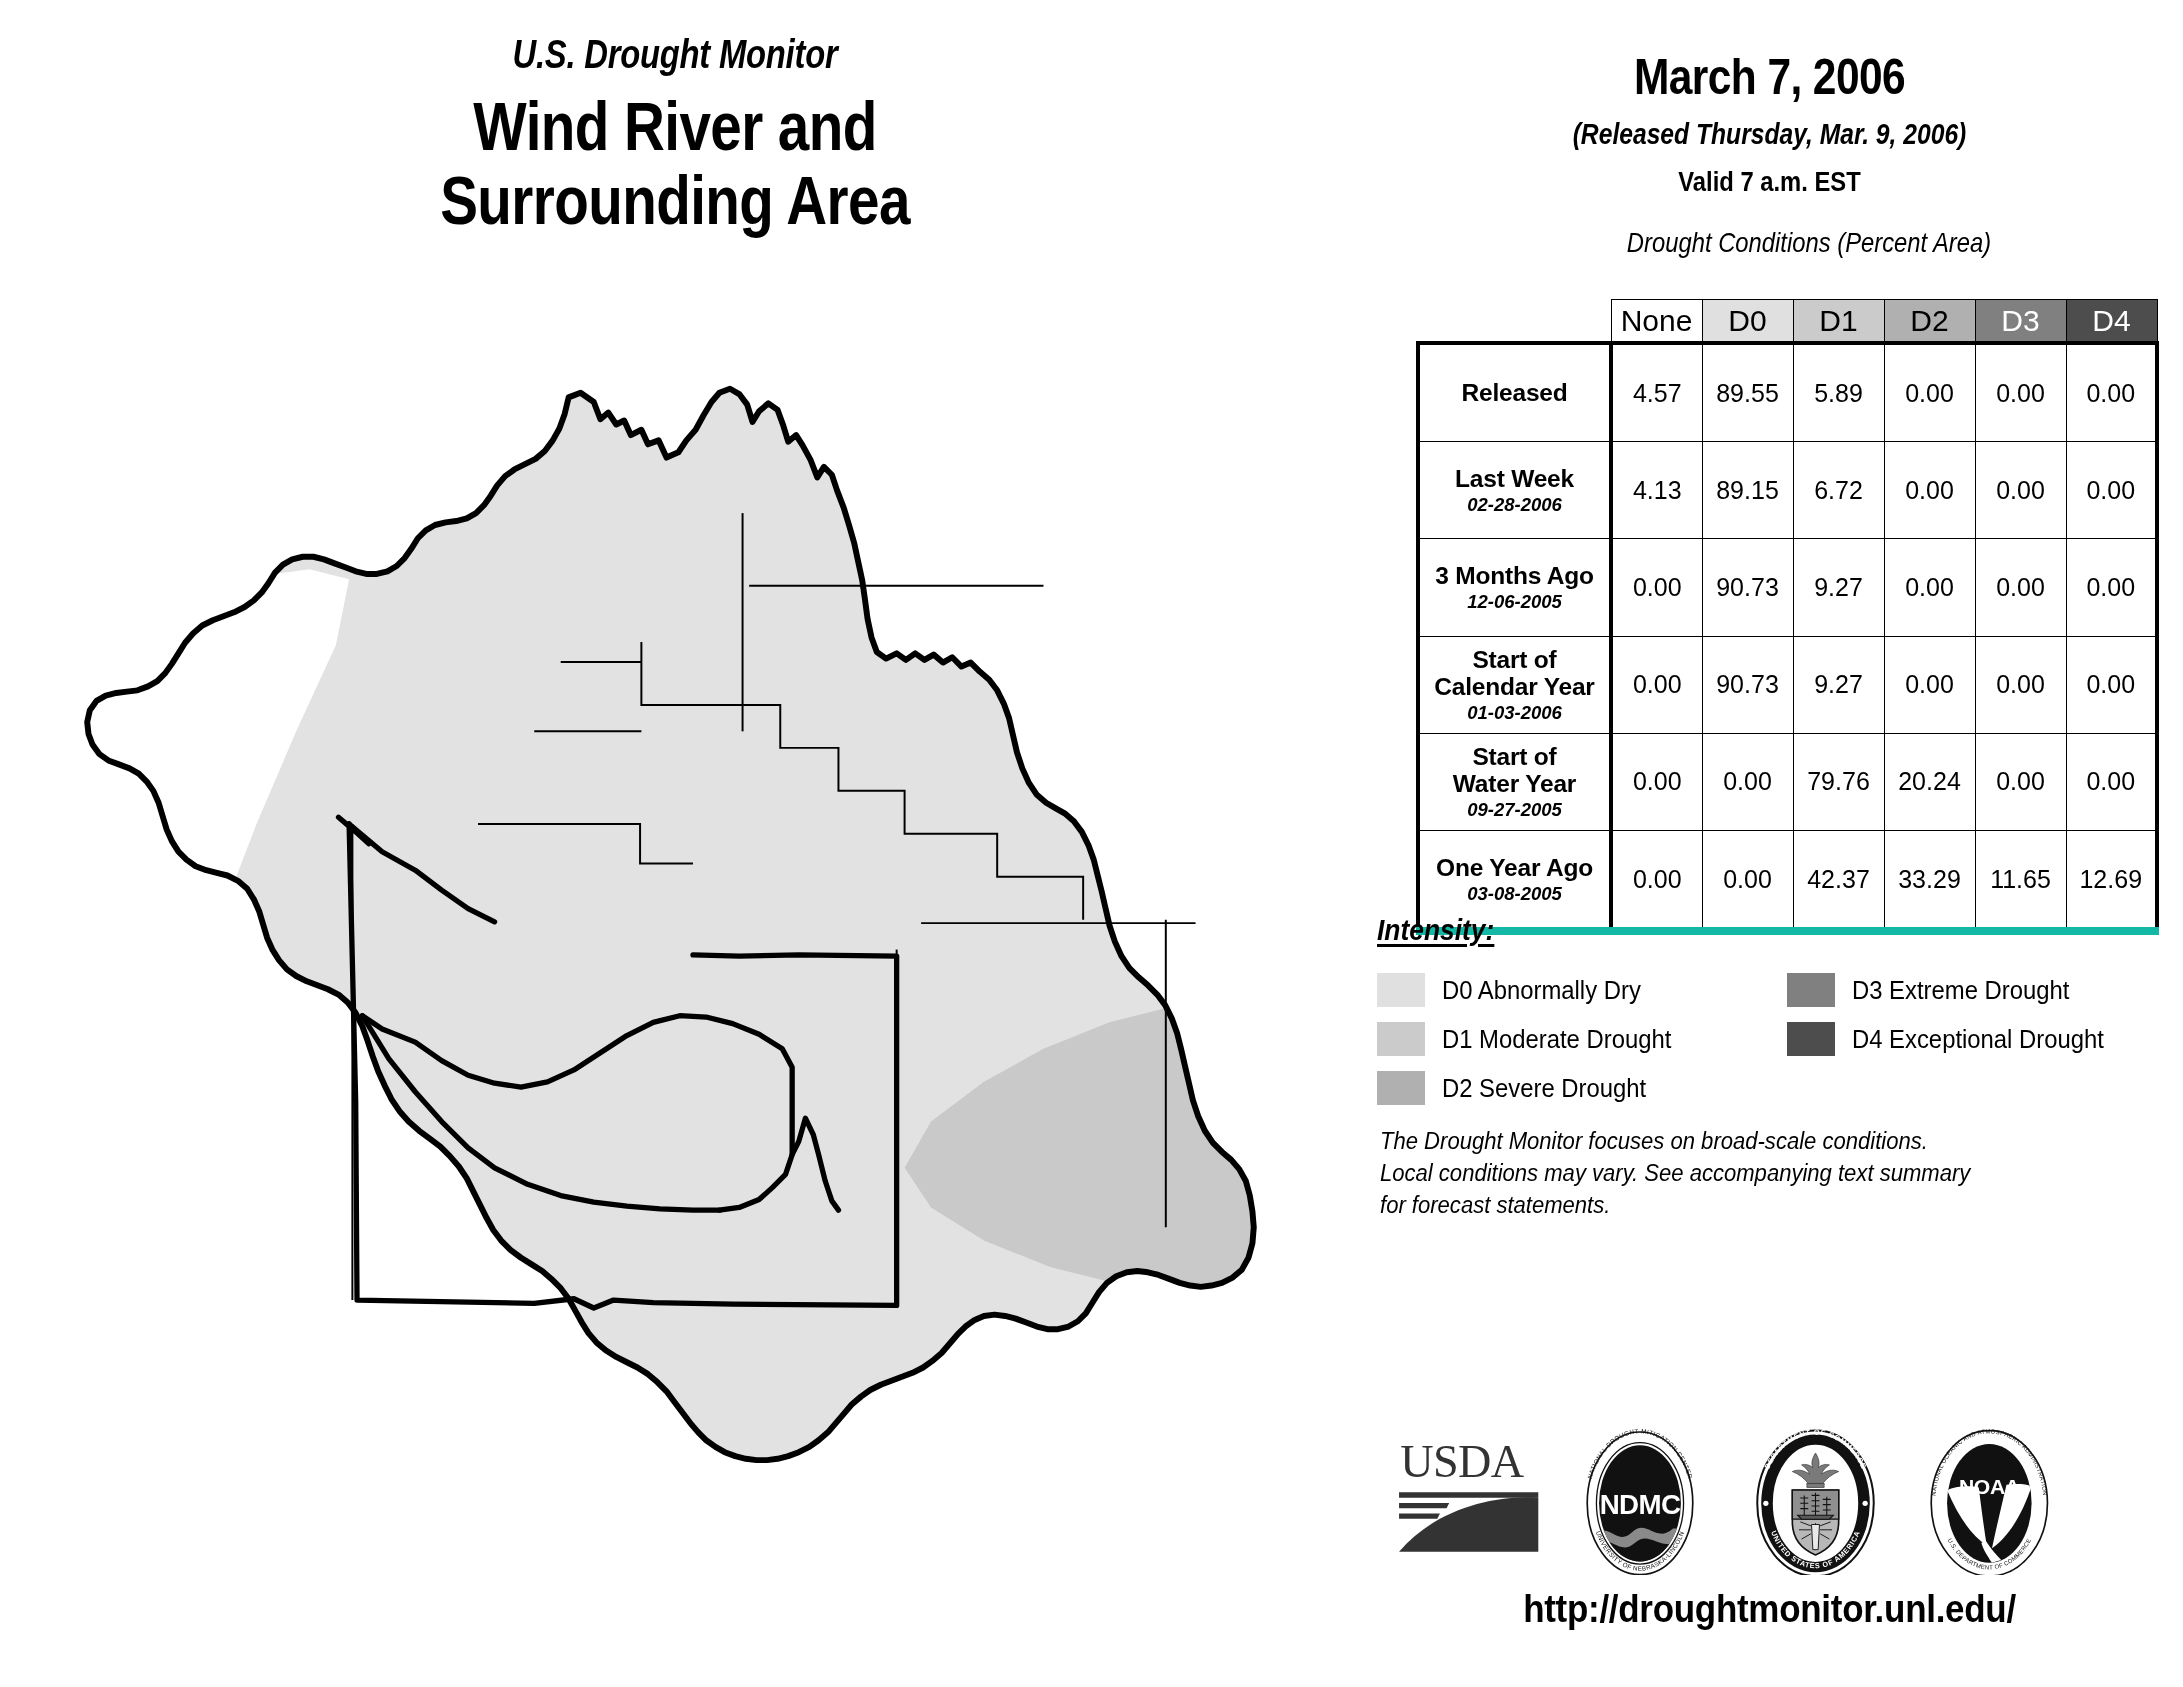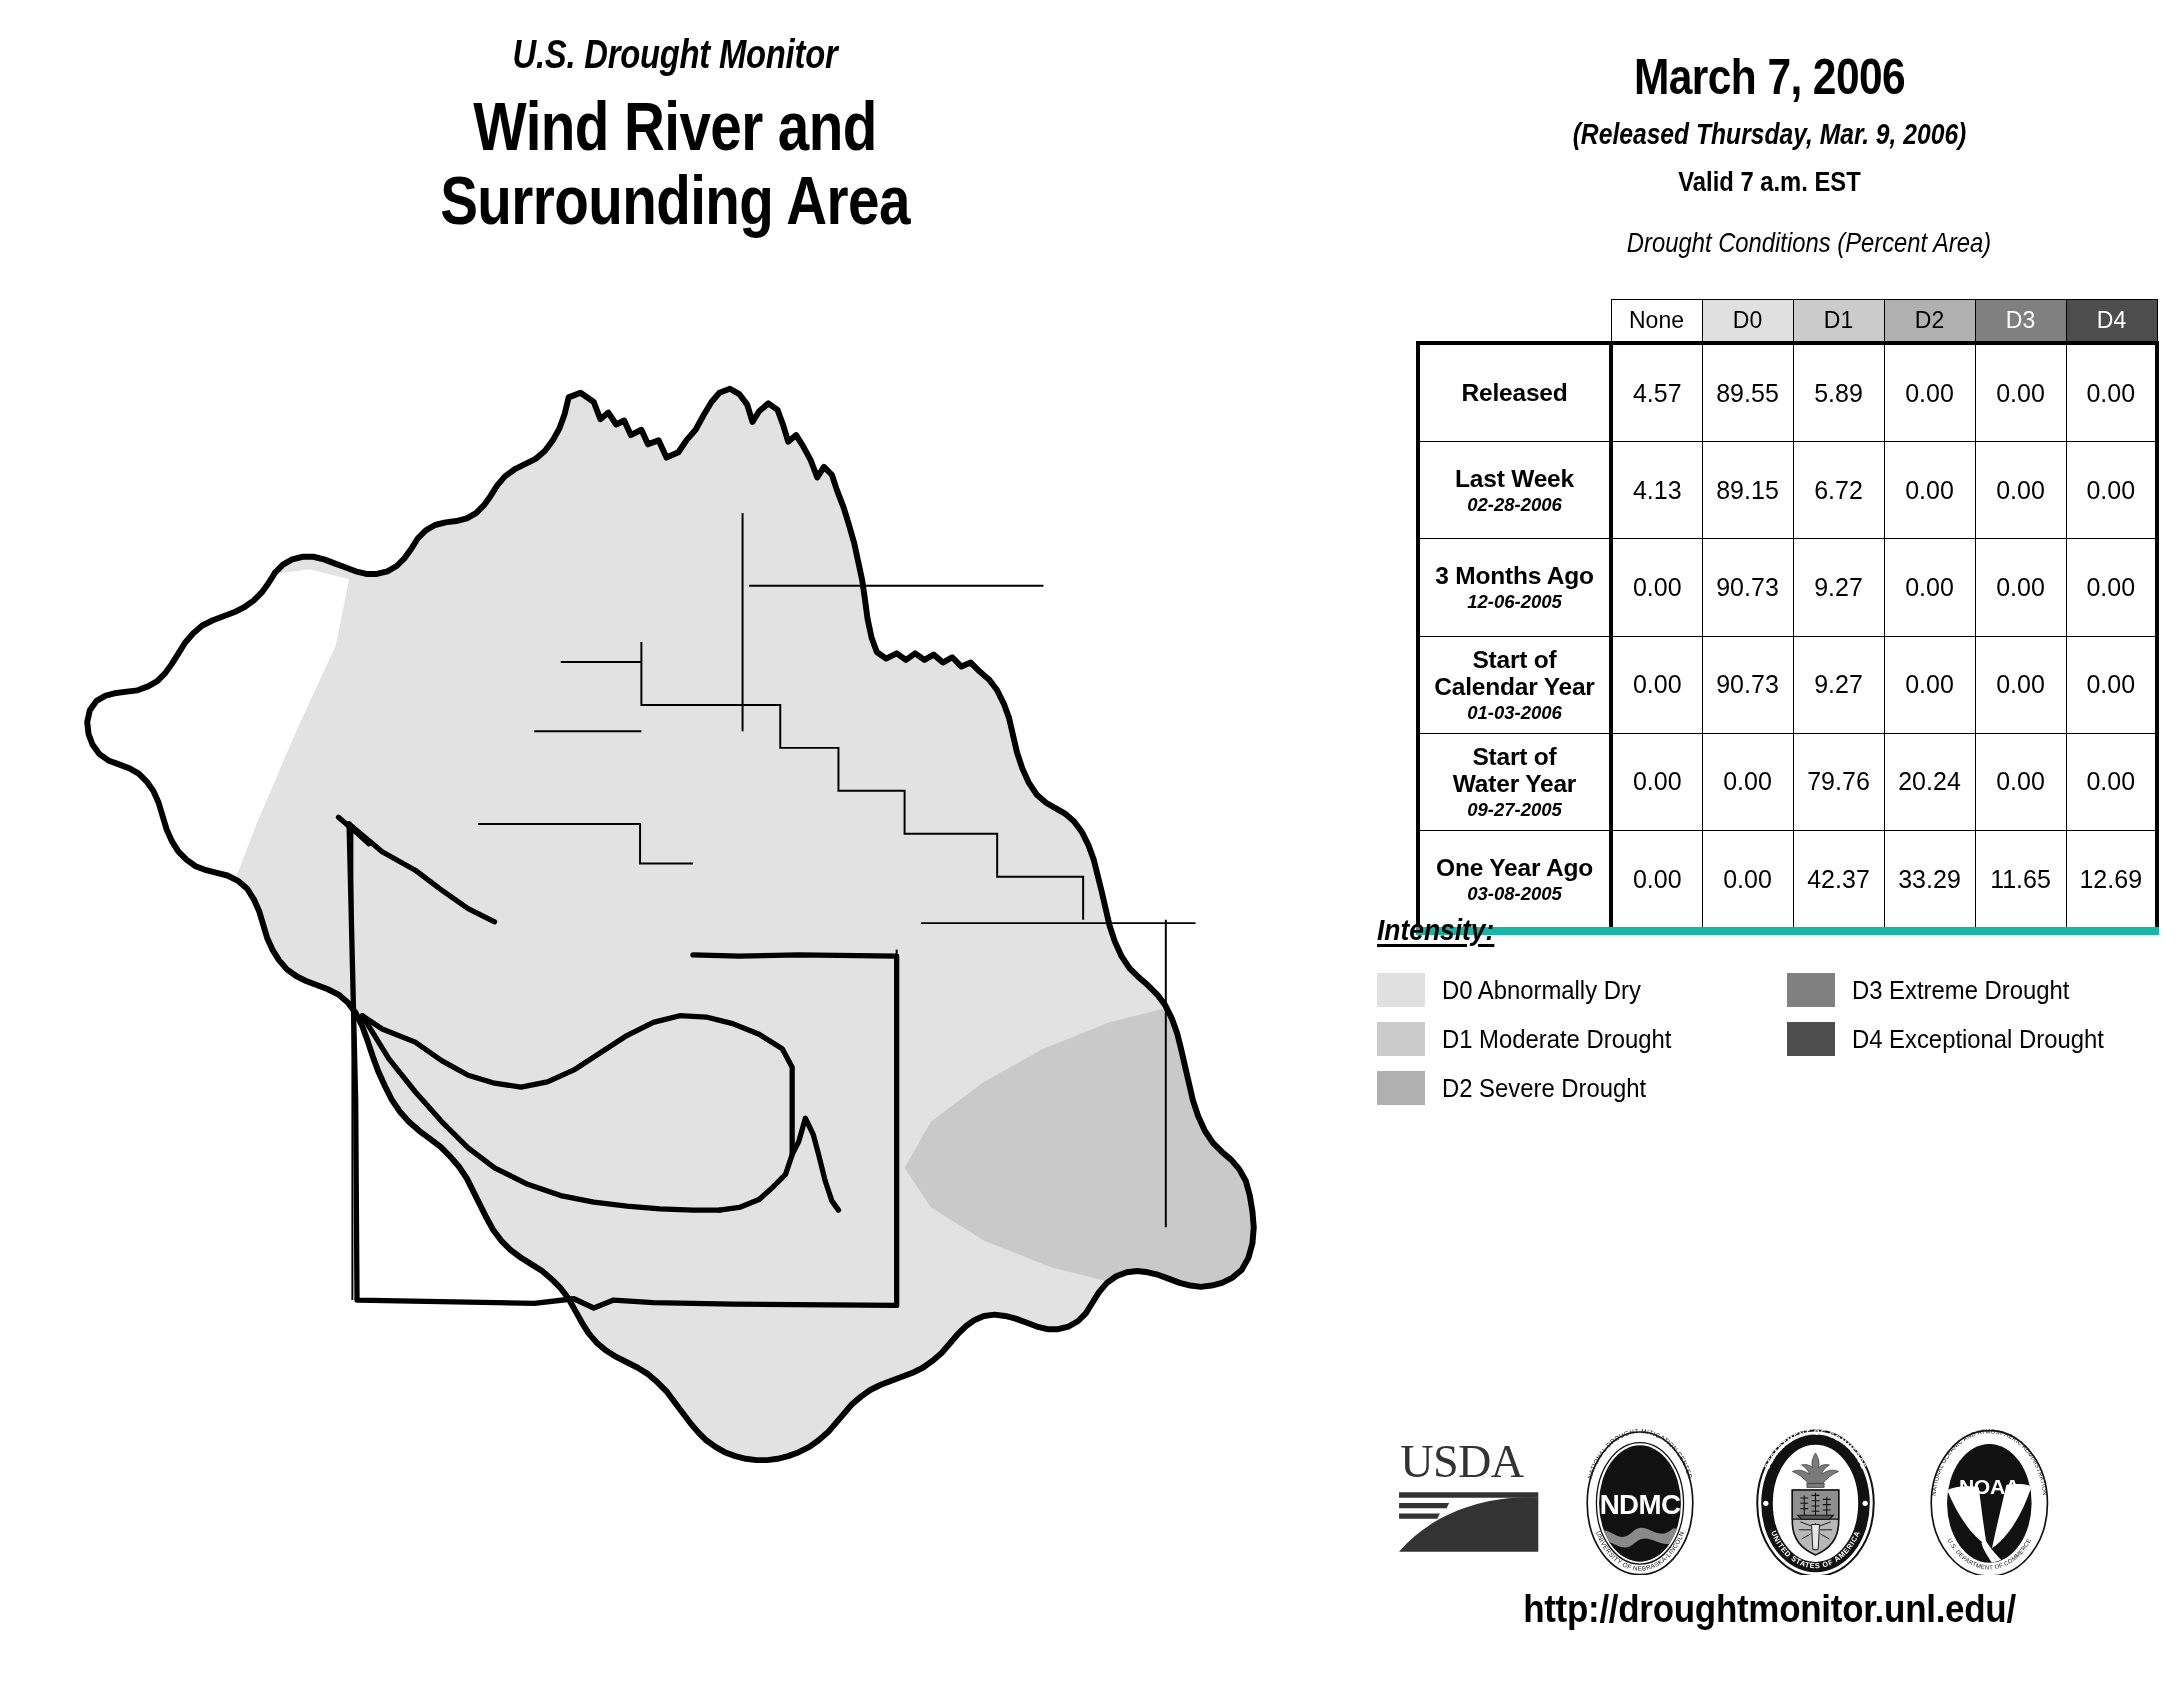--- a/index.html
+++ b/index.html
@@ -122,21 +122,21 @@
     border: 1.3px solid #000;
     padding: 0;
     text-align: center;
     vertical-align: middle;
     font-size: 24px;
   }
   
   #cond-table thead th {
     height: 41px;
     font-weight: normal;
-    font-size: 23px;
+    font-size: 30px;
     transform: none;
   }
   #cond-table thead th.blankcorner {
     border: none;
     background: transparent;
   }
   #cond-table thead th.cat { border: 1.3px solid #000; }
 
   
   #cond-table { border: none; }
@@ -553,20 +553,25 @@
         <span class="leg-txt">D4 Exceptional Drought</span>
       </div>
       <div class="leg-item">
         <span class="leg-sw" style="background:#b0b0b0"></span>
         <span class="leg-txt">D2 Severe Drought</span>
       </div>
       <div></div>
     </div>
   </div>
 
+  <div id="disclaimer">
+    <div>The Drought Monitor focuses on broad-scale conditions.</div>
+    <div>Local conditions may vary. See accompanying text summary</div>
+    <div>for forecast statements.</div>
+  </div>
 
 
   <div id="logo-row">
 
     <div class="logo" id="logo-usda">
       <svg viewBox="0 0 220 200">
         <text x="6" y="72" font-family="Liberation Serif, serif" font-size="70" fill="#333" letter-spacing="-1">USDA</text>
         <path d="M4,96 L215,96 L215,104 L4,104 Z" fill="#333"></path>
         <path d="M4,112 L80,112 L76,120 L4,120 Z" fill="#333"></path>
         <path d="M4,128 L66,128 L62,136 L4,136 Z" fill="#333"></path>

